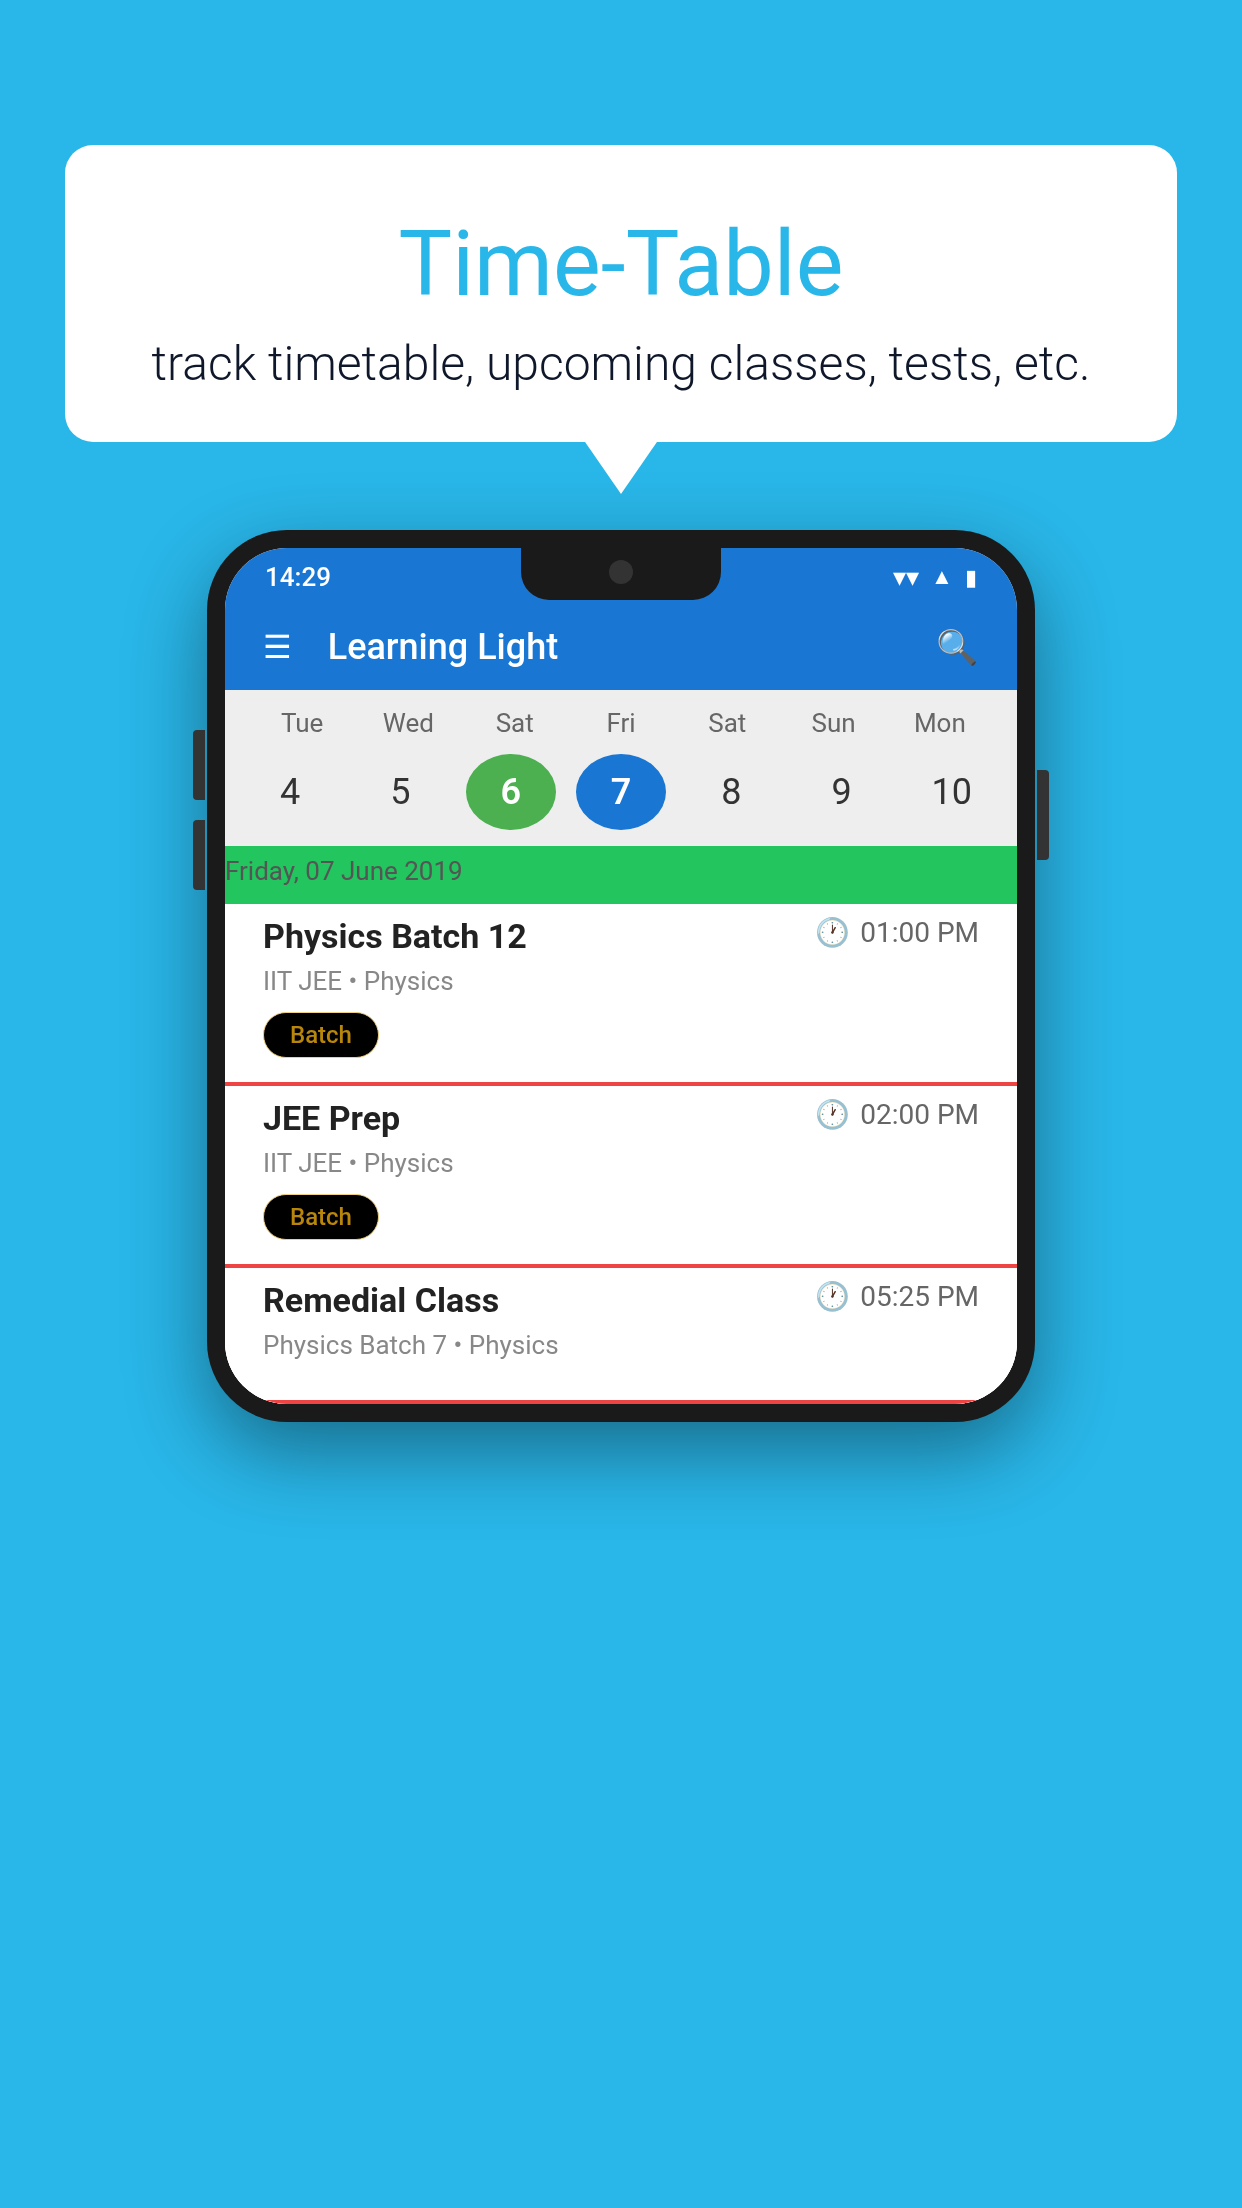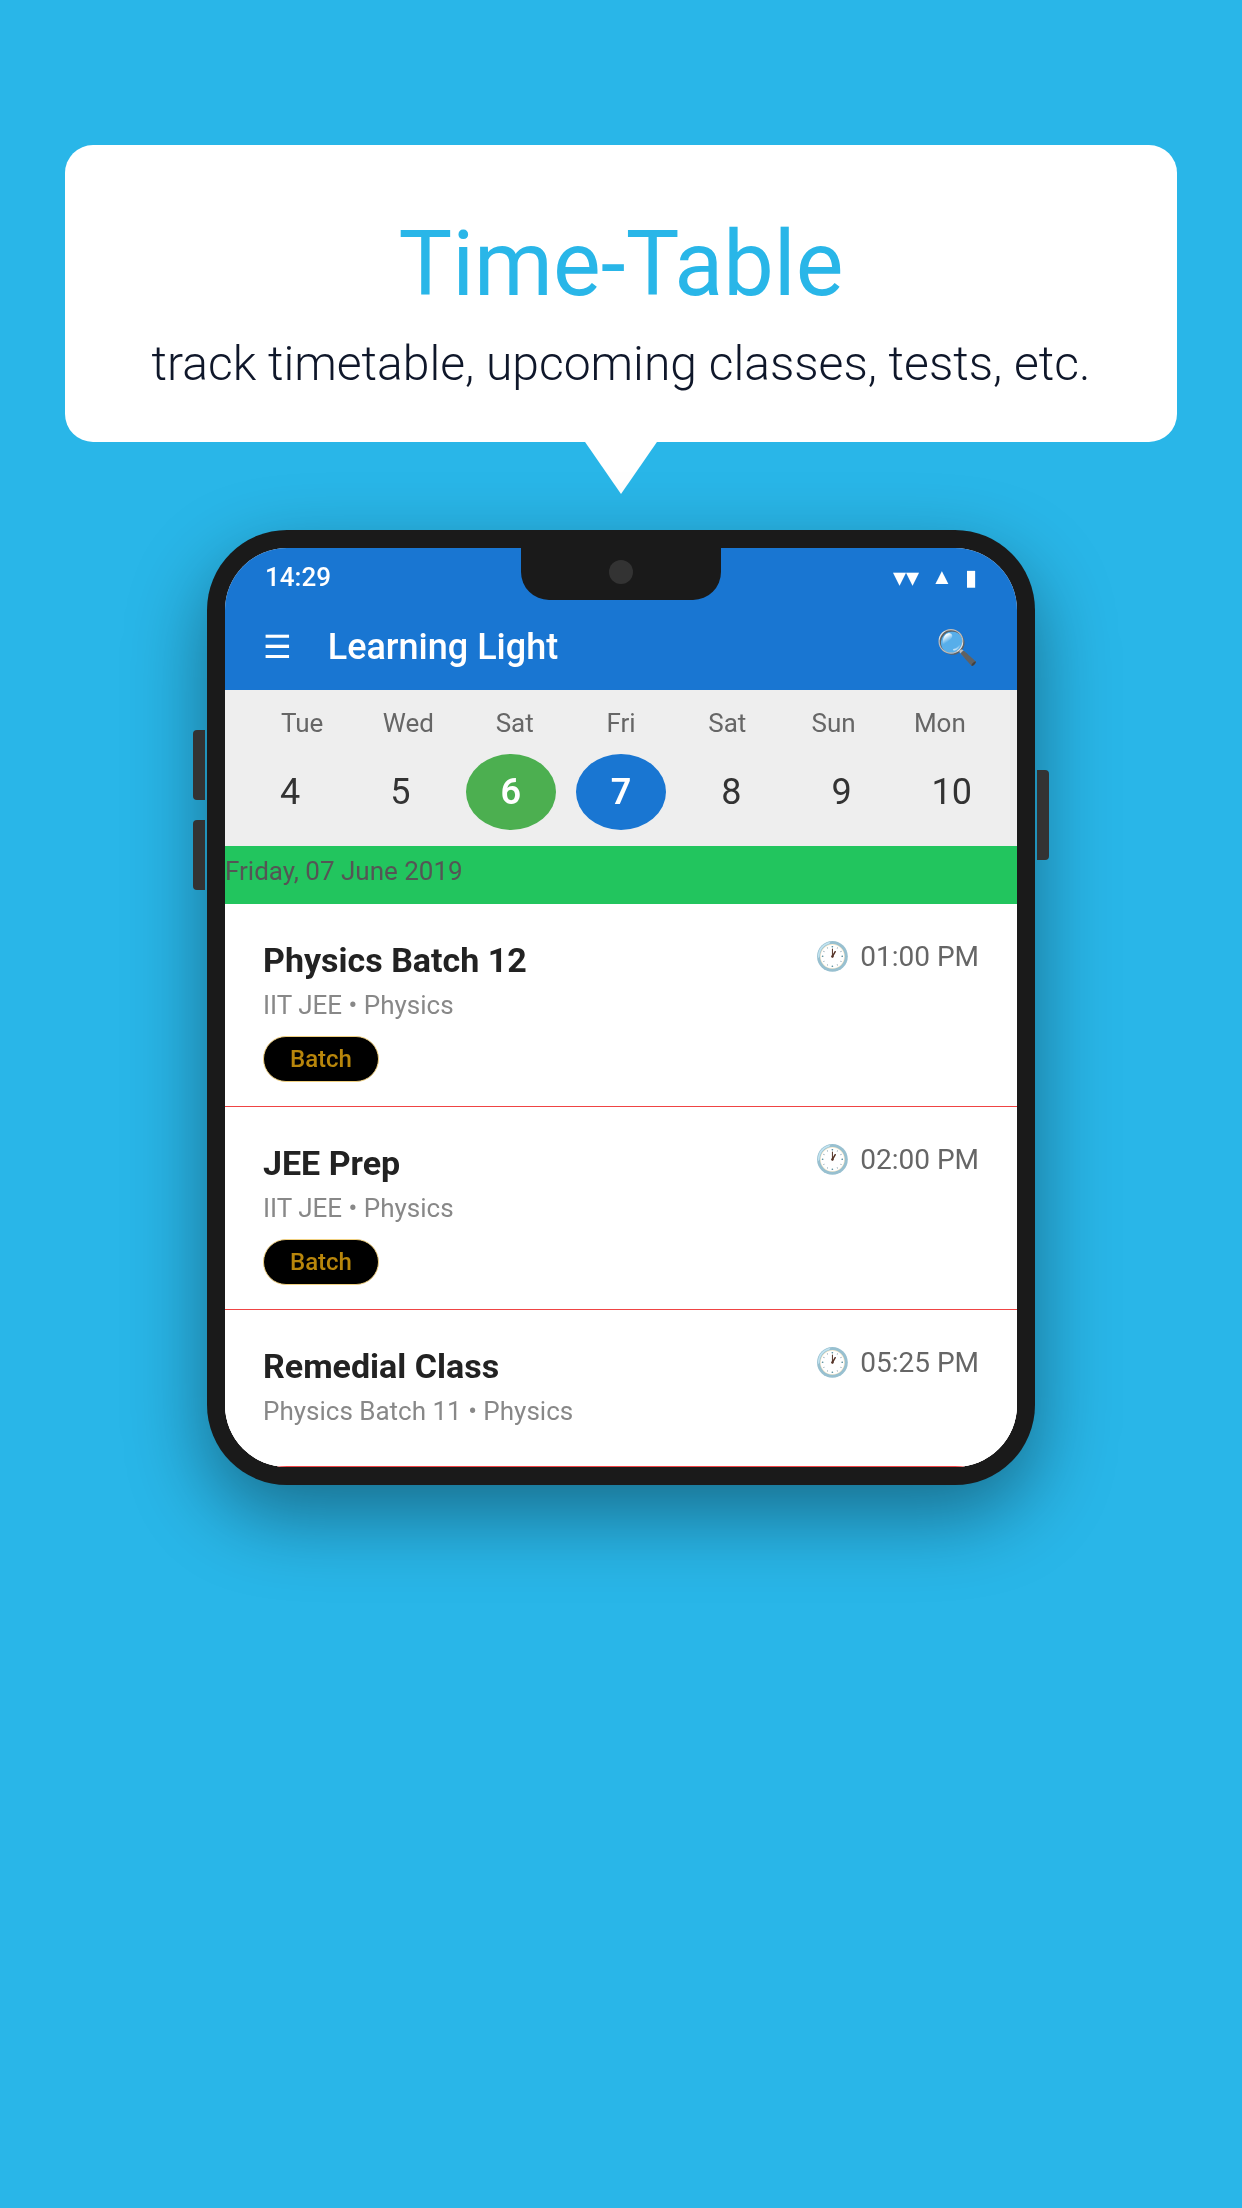--- a/index.html
+++ b/index.html
@@ -253,22 +253,22 @@
       background: #22c55e;
     }
 
     
     .schedule-list {
       background: white;
     }
 
     .schedule-item {
       background: white;
-      padding: 36px 38px 24px;
-      border-bottom: 1px solid #ef4444;
+      padding: 12px 38px 24px;
+      border-bottom: 4px solid #ef4444;
     }
 
     .schedule-item-header {
       display: flex;
       justify-content: space-between;
       align-items: flex-start;
       margin-bottom: 10px;
     }
 
     .schedule-item-name {
@@ -393,20 +393,20 @@
         </div>
 
         <div class="schedule-item">
           <div class="schedule-item-header">
             <span class="schedule-item-name">Remedial Class</span>
             <span class="schedule-item-time">
               <span class="clock-icon">🕐</span>
               <span>05:25 PM</span>
             </span>
           </div>
-          <div class="schedule-item-subtitle">Physics Batch 11 • Physics</div>
+          <div class="schedule-item-subtitle">Physics Batch 7 • Physics</div>
         </div>
 
       </div>
 
     </div>
   </div>
 </div>
 
 </body></html>

